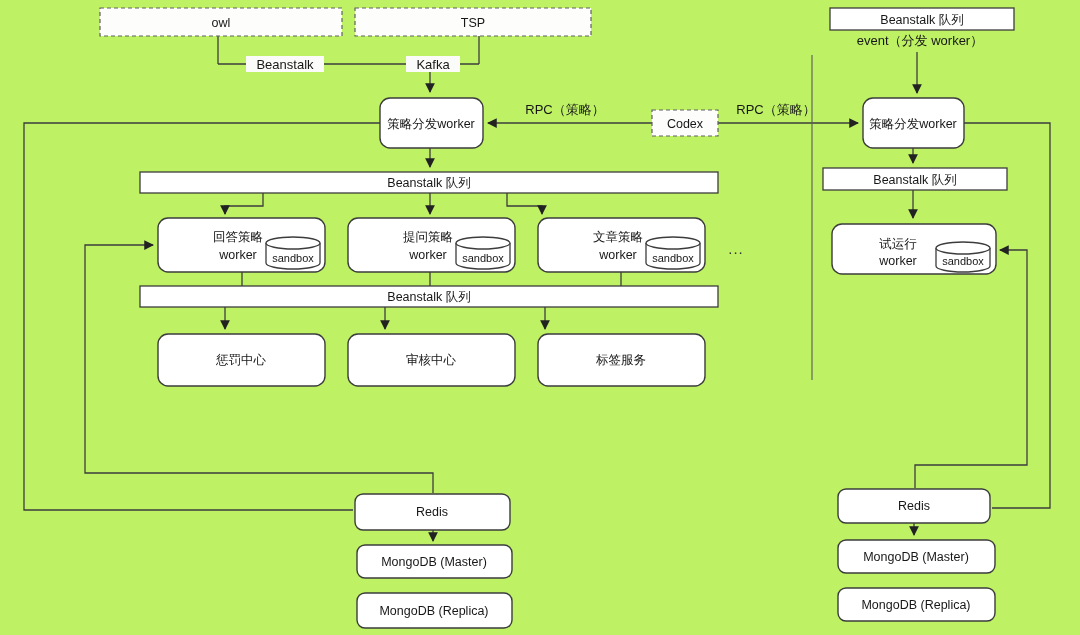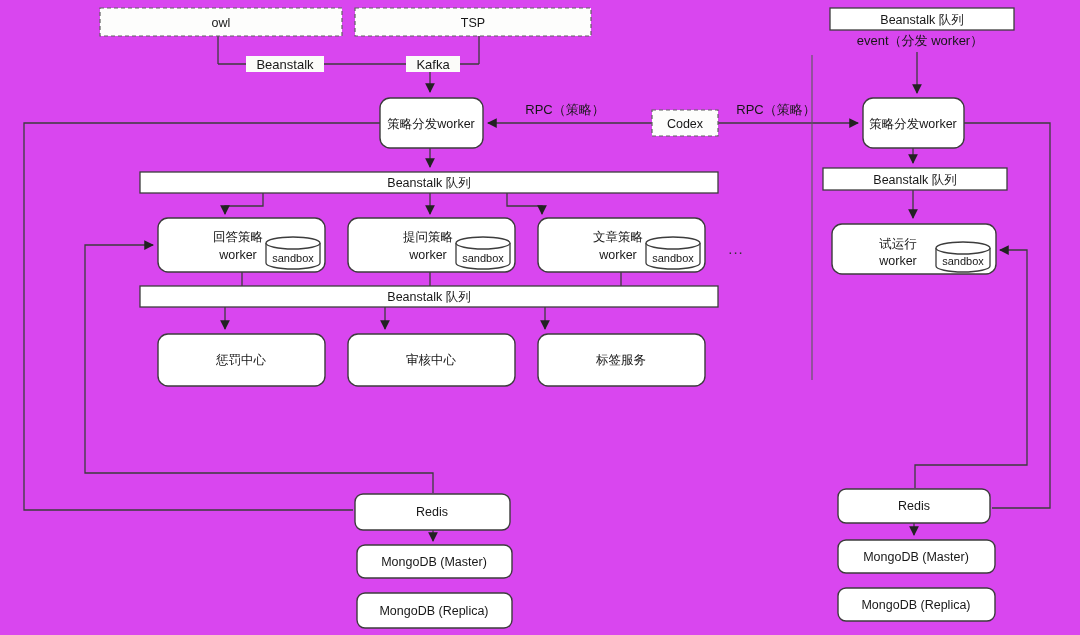--- a/index.html
+++ b/index.html
@@ -1,16 +1,16 @@
 <!DOCTYPE html>
 <html><head>
 <meta charset="utf-8">
 <style>
   html,body{margin:0;padding:0;background:#fafaf8;}
-  .stage{width:1080px;height:635px;position:relative;background:#d946ef;}
+  .stage{width:1080px;height:635px;position:relative;background:#bef264;}
   svg{display:block;}
   .box{fill:#ffffff;stroke:#3c3c3c;stroke-width:1.4;}
   .bar{fill:#ffffff;stroke:#3c3c3c;stroke-width:1.3;}
   .dashedbox{fill:#fdfdfc;stroke:#606060;stroke-width:1.2;stroke-dasharray:4 3;}
   .edge{fill:none;stroke:#3c3c3c;stroke-width:1.3;}
   .divider{fill:none;stroke:#5a5a5a;stroke-width:1.1;}
   .cyl{fill:#ffffff;stroke:#3c3c3c;stroke-width:1.3;}
   .lblmask{fill:#fbfbf9;stroke:none;}
   text{font-family:"Liberation Sans","DejaVu Sans",sans-serif;fill:#171717;}
   .lbl{font-size:12.5px;text-anchor:middle;}

